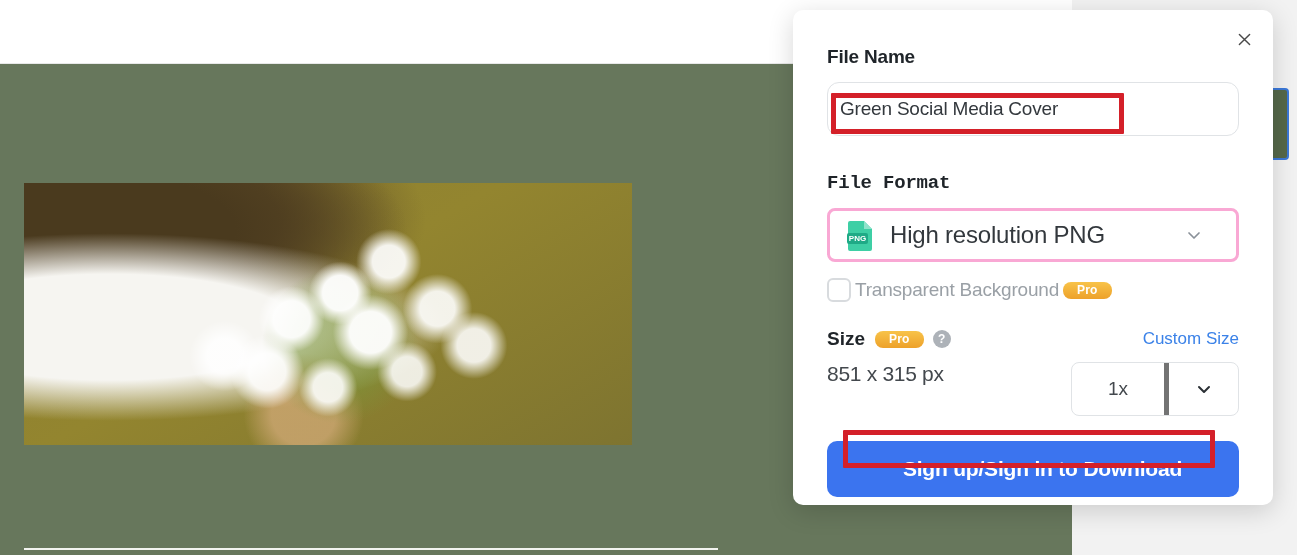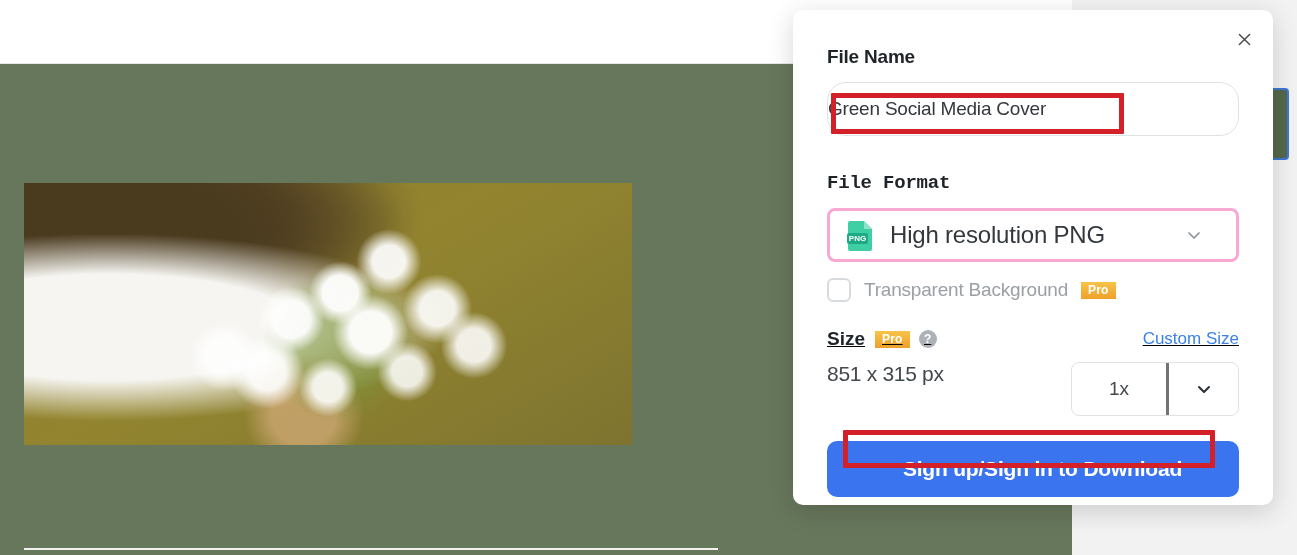--- a/index.html
+++ b/index.html
@@ -72,22 +72,22 @@
 
   .dlg-body { position: absolute; left: 34px; top: 36px; width: 412px; }
 
   .section-label {
     font-size: 19px; font-weight: 700; color: #1f2429;
     letter-spacing: -0.2px;
   }
 
   .text-field {
     position: relative; margin-top: 14px;
-    height: 54px; border: 1px solid #e0e3e6; border-radius: 19px;
-    background: #fff; display: flex; align-items: center; padding: 0 0;
+    height: 54px; border: 1px solid #e0e3e6; border-radius: 12px;
+    background: #fff; display: flex; align-items: center; padding: 0 12px;
   }
   .text-field input {
     width: 100%; border: none; outline: none; background: transparent;
     font-family: "Liberation Sans", sans-serif;
     font-size: 19px; color: #33383d; letter-spacing: -0.2px;
   }
 
   .format-select {
     margin-top: 14px; height: 54px;
     border: 3px solid #f9a8d4; border-radius: 8px; background: #fff;
@@ -95,37 +95,37 @@
     cursor: pointer;
   }
   .png-icon { width: 28px; height: 32px; position: relative; flex: 0 0 auto; }
   .format-name {
     margin-left: 16px; flex: 1 1 auto;
     font-size: 24px; color: #33383d; letter-spacing: -0.2px;
   }
   .chev { width: 20px; height: 20px; color: #8a9199; flex: 0 0 auto; }
 
   .checkbox-row {
-    margin-top: 16px; display: flex; align-items: center; gap: 13px; cursor: pointer;
+    margin-top: 16px; display: flex; align-items: center; gap: 4px; cursor: pointer;
   }
   .checkbox {
     width: 24px; height: 24px; border: 2px solid #d8dbde;
     border-radius: 6px; background: #fff; flex: 0 0 auto;
   }
   .checkbox-label { font-size: 19px; color: #9aa0a6; letter-spacing: -0.2px; }
 
   .pro-badge {
-    display: inline-block; padding: 1px 7px 2px; border-radius: 0;
+    display: inline-block; padding: 1px 14px 2px; border-radius: 8px;
     background: linear-gradient(180deg, #f8c349 0%, #eda12a 100%);
     color: #ffffff; font-size: 12px; font-weight: 700; letter-spacing: 0.2px;
     vertical-align: middle;
   }
 
   .size-head {
-    margin-top: 26px; display: flex; align-items: center; text-decoration: underline;
+    margin-top: 26px; display: flex; align-items: center;
   }
   .size-title { font-size: 19px; font-weight: 700; color: #1f2429; }
   .size-head .pro-badge { margin-left: 10px; }
   .help-icon {
     margin-left: 9px; width: 18px; height: 18px; border-radius: 50%;
     background: #adb2b8; color: #ffffff; font-size: 12px; font-weight: 700;
     display: flex; align-items: center; justify-content: center; cursor: pointer;
   }
   .custom-size {
     margin-left: auto; font-size: 17px; color: #3b82e8; cursor: pointer;
@@ -135,21 +135,21 @@
     margin-top: 12px; display: flex; 
   }
   .size-value { font-size: 21px; color: #43484d; letter-spacing: -0.3px; }
   .scale-select {
     margin-left: auto; display: flex; align-items: stretch;
     border: 1px solid #e0e3e6; border-radius: 8px; overflow: hidden;
     height: 54px; cursor: pointer;
   }
   .scale-value {
     width: 97px; display: flex; align-items: center; justify-content: center;
-    font-size: 19px; color: #43484d; border-right: 3px solid #737373;
+    font-size: 19px; color: #43484d; border-right: 5px solid #737373;
   }
   .scale-chev {
     width: 69px; display: flex; align-items: center; justify-content: center;
     color: #2b3035;
   }
   .scale-chev svg { width: 20px; height: 20px; }
 
   .download-btn {
     margin-top: 25px; width: 412px; height: 56px;
     background: #3b74ef; border: none; border-radius: 10px;

